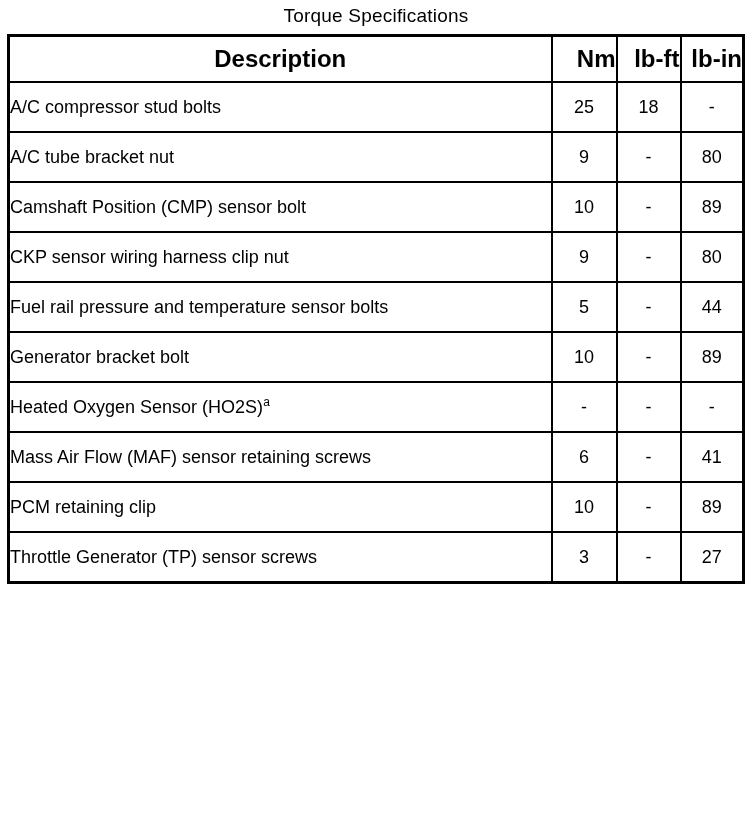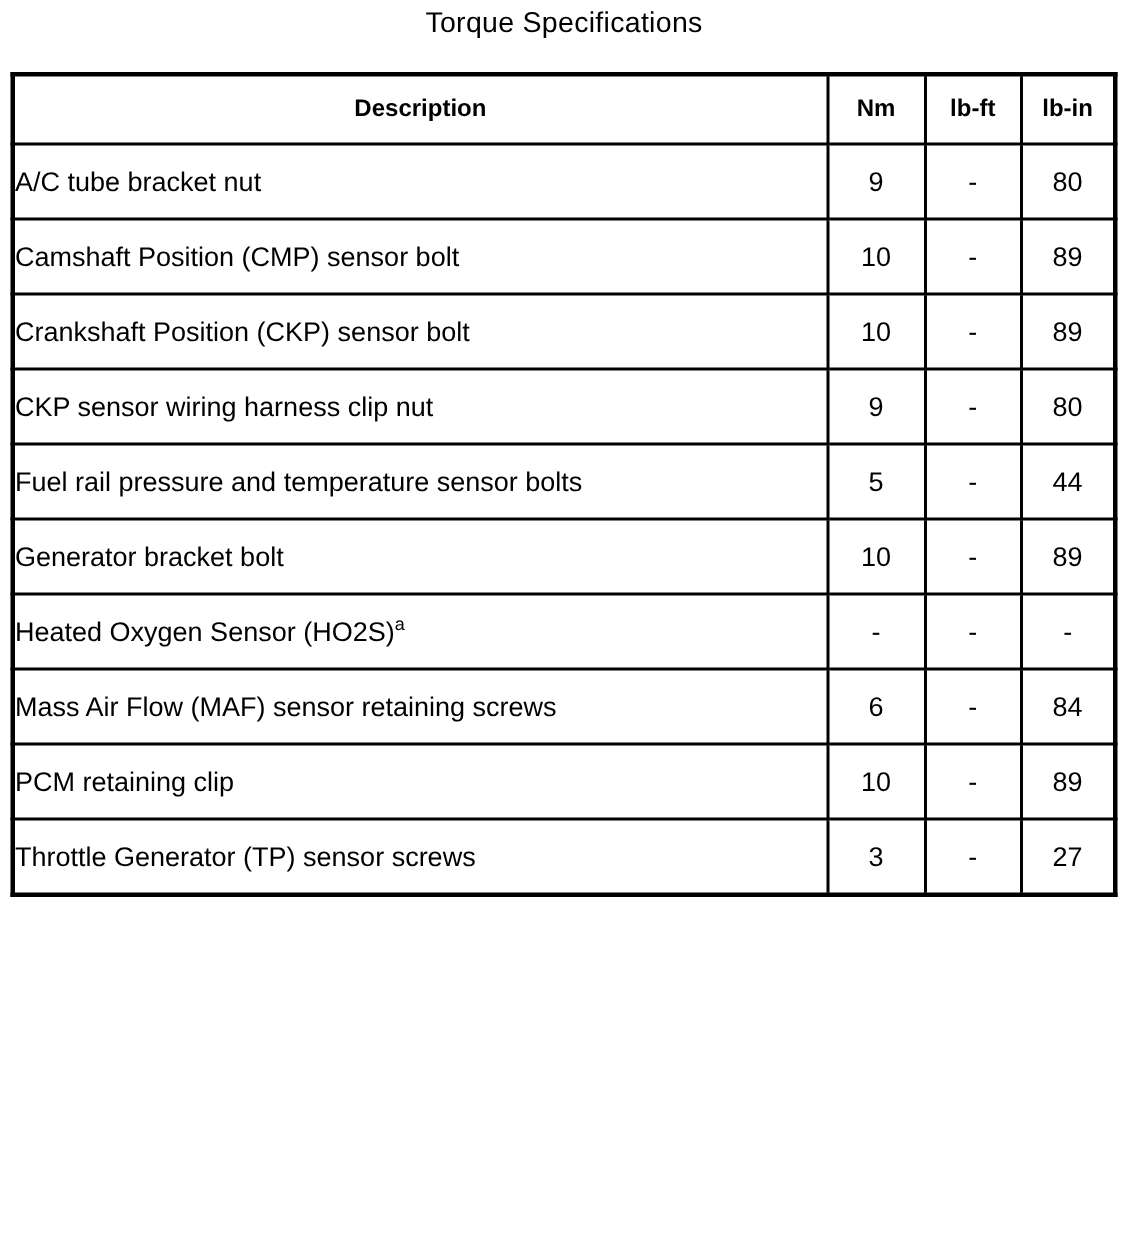--- a/index.html
+++ b/index.html
@@ -18,21 +18,21 @@
     width: 752px;
     height: 826px;
     position: relative;
     box-sizing: border-box;
   }
   .title {
     text-align: center;
     font-size: 19px;
     font-weight: normal;
     padding-top: 5px;
-    padding-bottom: 21px;
+    padding-bottom: 7px;
     letter-spacing: 0.2px;
   }
   table.spec {
     border-collapse: collapse;
     margin: 0 auto;
     width: 735px;
     table-layout: fixed;
     border: 3px solid #000;
   }
   table.spec th,
@@ -40,27 +40,27 @@
     border: 2px solid #000;
     padding: 0;
     height: 48px;
     font-size: 18px;
     font-weight: normal;
     vertical-align: middle;
   }
   table.spec thead th {
     height: 44px;
     font-weight: bold;
-    font-size: 16px;
+    font-size: 24px;
   }
   th.col-desc {
     text-align: center;
   }
   th.col-unit {
-    text-align: center;
+    text-align: right;
     font-size: 17px;
   }
   td.desc {
     text-align: left;
     padding-left: 10px;
   }
   td.val {
     text-align: center;
   }
   col.c-desc { width: 543px; }
@@ -89,33 +89,33 @@
     <thead>
       <tr>
         <th class="col-desc">Description</th>
         <th class="col-unit">Nm</th>
         <th class="col-unit">lb-ft</th>
         <th class="col-unit">lb-in</th>
       </tr>
     </thead>
     <tbody id="spec-body">
         <tr>
+          <td class="desc"><span>A/C compressor stud bolts</span></td>
+          <td class="val">25</td>
+          <td class="val">18</td>
+          <td class="val">-</td>
+        </tr>
+        <tr>
           <td class="desc"><span>A/C tube bracket nut</span></td>
           <td class="val">9</td>
           <td class="val">-</td>
           <td class="val">80</td>
         </tr>
         <tr>
           <td class="desc"><span>Camshaft Position (CMP) sensor bolt</span></td>
-          <td class="val">10</td>
-          <td class="val">-</td>
-          <td class="val">89</td>
-        </tr>
-        <tr>
-          <td class="desc"><span>Crankshaft Position (CKP) sensor bolt</span></td>
           <td class="val">10</td>
           <td class="val">-</td>
           <td class="val">89</td>
         </tr>
         <tr>
           <td class="desc"><span>CKP sensor wiring harness clip nut</span></td>
           <td class="val">9</td>
           <td class="val">-</td>
           <td class="val">80</td>
         </tr>
@@ -134,21 +134,21 @@
         <tr>
           <td class="desc"><span>Heated Oxygen Sensor (HO2S)</span><sup class="note">a</sup></td>
           <td class="val">-</td>
           <td class="val">-</td>
           <td class="val">-</td>
         </tr>
         <tr>
           <td class="desc"><span>Mass Air Flow (MAF) sensor retaining screws</span></td>
           <td class="val">6</td>
           <td class="val">-</td>
-          <td class="val">84</td>
+          <td class="val">41</td>
         </tr>
         <tr>
           <td class="desc"><span>PCM retaining clip</span></td>
           <td class="val">10</td>
           <td class="val">-</td>
           <td class="val">89</td>
         </tr>
         <tr>
           <td class="desc"><span>Throttle Generator (TP) sensor screws</span></td>
           <td class="val">3</td>

